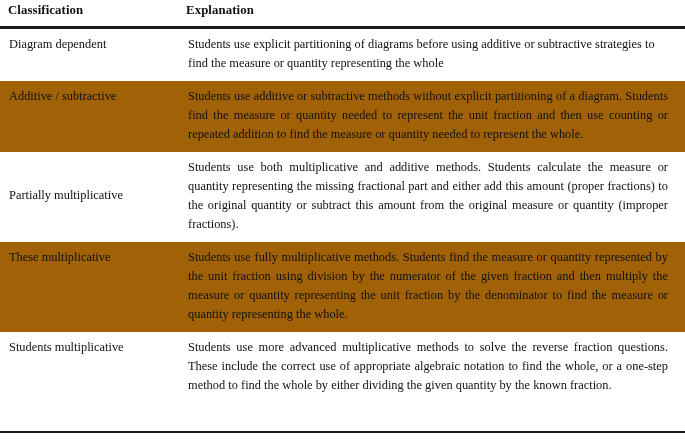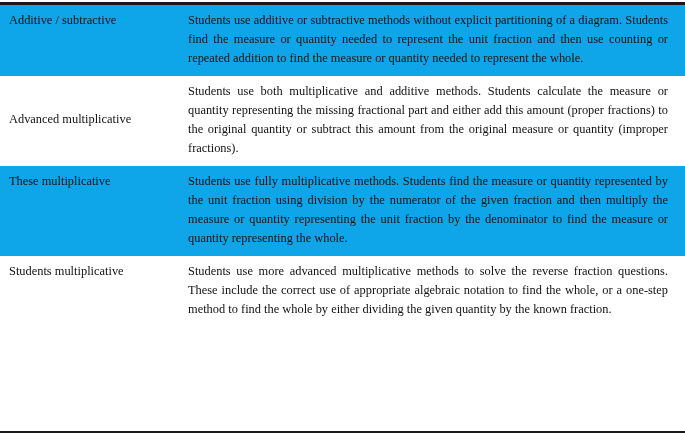--- a/index.html
+++ b/index.html
@@ -65,21 +65,21 @@
   }
 
   tbody td {
     vertical-align: top;
     padding: 6px 8px 8px 8px;
     border: 0;
     line-height: 1.53;
   }
 
   tbody tr.row-shaded td {
-    background: #0ea5e9;
+    background: #a16207;
   }
   tbody tr.row-plain td {
     background: #ffffff;
   }
 
   td.cell-classification {
     white-space: nowrap;
     padding-left: 9px;
     padding-right: 4px;
   }
@@ -108,38 +108,46 @@
 
 <div class="table-wrap">
 
   <table class="classification-table">
     <colgroup>
       <col class="col-classification">
       <col class="col-explanation">
     </colgroup>
 
     <thead>
+      <tr class="header-row">
+        <th>Classification</th>
+        <th>Explanation</th>
+      </tr>
       <tr>
         <td class="rule-head-spacer" colspan="2"></td>
       </tr>
       <tr>
         <td class="rule-head" colspan="2"></td>
       </tr>
     </thead>
 
     <tbody>
 
+      <tr class="row-plain">
+        <td class="cell-classification">Diagram dependent</td>
+        <td class="cell-explanation text-left">Students use explicit partitioning of diagrams before using additive or subtractive strategies to find the measure or quantity representing the whole</td>
+      </tr>
 
       <tr class="row-shaded">
         <td class="cell-classification">Additive / subtractive</td>
         <td class="cell-explanation text-justify">Students use additive or subtractive methods without explicit partitioning of a diagram. Students find the measure or quantity needed to represent the unit fraction and then use counting or repeated addition to find the measure or quantity needed to represent the whole.</td>
       </tr>
 
       <tr class="row-plain">
-        <td class="cell-classification valign-middle">Advanced multiplicative</td>
+        <td class="cell-classification valign-middle">Partially multiplicative</td>
         <td class="cell-explanation text-justify">Students use both multiplicative and additive methods. Students calculate the measure or quantity representing the missing fractional part and either add this amount (proper fractions) to the original quantity or subtract this amount from the original measure or quantity (improper fractions).</td>
       </tr>
 
       <tr class="row-shaded">
         <td class="cell-classification">These multiplicative</td>
         <td class="cell-explanation text-justify">Students use fully multiplicative methods. Students find the measure or quantity represented by the unit fraction using division by the numerator of the given fraction and then multiply the measure or quantity representing the unit fraction by the denominator to find the measure or quantity representing the whole.</td>
       </tr>
 
       <tr class="row-plain">
         <td class="cell-classification">Students multiplicative</td>

